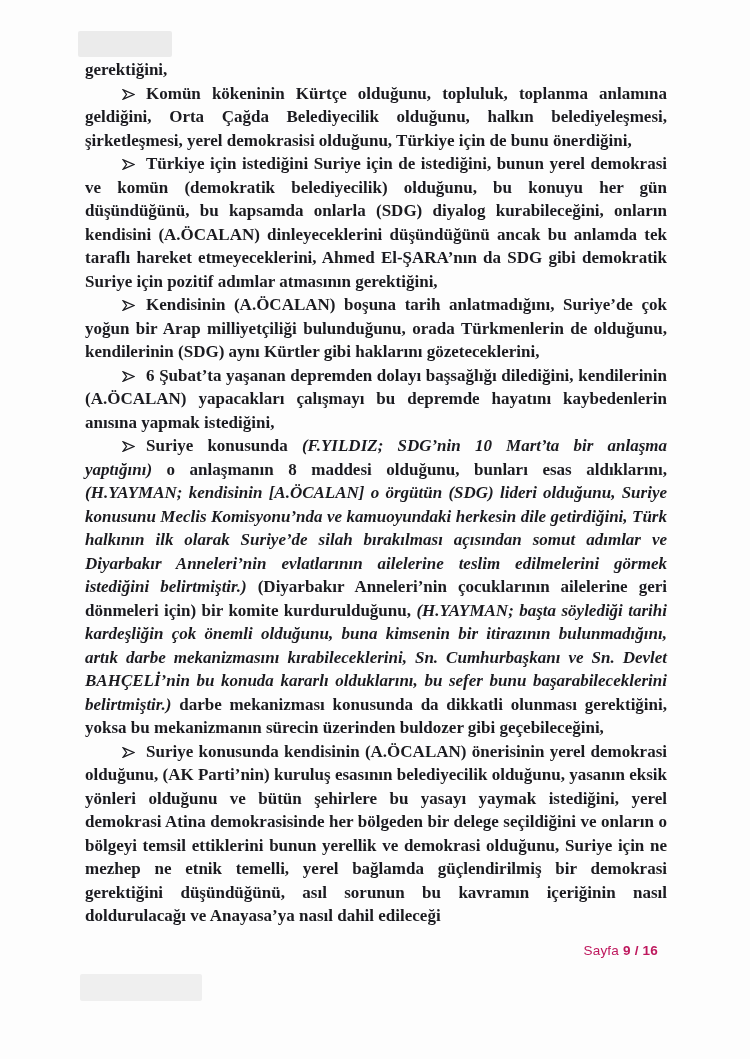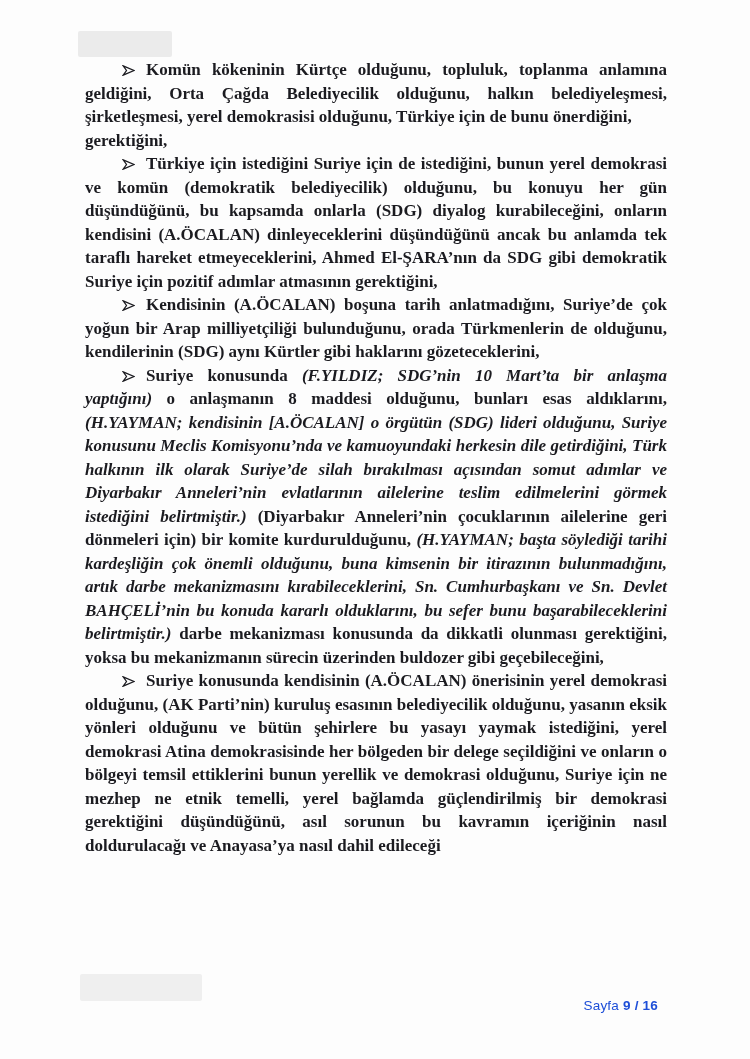--- a/index.html
+++ b/index.html
@@ -42,45 +42,48 @@
   .para.b { font-weight: bold; }
   .para.bullet-para { text-indent: 37px; }
   .i { font-style: italic; }
   .bullet { display: inline; }
   .bullet svg {
     vertical-align: -1px;
     margin-right: 11px;
   }
   .footer {
     position: absolute;
-    right: 92px; top: 998px;
+    right: 92px; top: 943px;
     font-family: "Liberation Sans", sans-serif;
     font-size: 13.5px;
-    color: #1d4ed8;
+    color: #be185d;
     letter-spacing: 0.2px;
   }
   .footer .pagenum { font-weight: bold; margin-left: 4px; }
 </style>
 </head>
 <body>
 
 <div class="page">
   <div class="smudge smudge-top"></div>
 
   <div class="content" id="doc-body">
+      <p class="para b"><span>gerektiğini,</span></p>
       <p class="para b bullet-para"><span class="bullet"><svg width="13" height="11" viewBox="0 0 14 12" aria-hidden="true">
             <path d="M1.2 0.9 L13 6 L1.2 11.1 L4.8 6 Z" fill="none" stroke="currentColor" stroke-width="1.4" stroke-linejoin="miter"></path>
           </svg></span><span>Komün kökeninin Kürtçe olduğunu, topluluk, toplanma anlamına geldiğini, Orta Çağda Belediyecilik olduğunu, halkın belediyeleşmesi, şirketleşmesi, yerel demokrasisi olduğunu, Türkiye için de bunu önerdiğini,</span></p>
-      <p class="para b"><span>gerektiğini,</span></p>
       <p class="para b bullet-para"><span class="bullet"><svg width="13" height="11" viewBox="0 0 14 12" aria-hidden="true">
             <path d="M1.2 0.9 L13 6 L1.2 11.1 L4.8 6 Z" fill="none" stroke="currentColor" stroke-width="1.4" stroke-linejoin="miter"></path>
           </svg></span><span>Türkiye için istediğini Suriye için de istediğini, bunun yerel demokrasi ve komün (demokratik belediyecilik) olduğunu, bu konuyu her gün düşündüğünü, bu kapsamda onlarla (SDG) diyalog kurabileceğini, onların kendisini (A.ÖCALAN) dinleyeceklerini düşündüğünü ancak bu anlamda tek taraflı hareket etmeyeceklerini, Ahmed El-ŞARA’nın da SDG gibi demokratik Suriye için pozitif adımlar atmasının gerektiğini,</span></p>
       <p class="para bullet-para"><span class="bullet"><svg width="13" height="11" viewBox="0 0 14 12" aria-hidden="true">
             <path d="M1.2 0.9 L13 6 L1.2 11.1 L4.8 6 Z" fill="none" stroke="currentColor" stroke-width="1.4" stroke-linejoin="miter"></path>
           </svg></span><span>Kendisinin (A.ÖCALAN) boşuna tarih anlatmadığını, Suriye’de çok yoğun bir Arap milliyetçiliği bulunduğunu, orada Türkmenlerin de olduğunu, kendilerinin (SDG) aynı Kürtler gibi haklarını gözeteceklerini,</span></p>
+      <p class="para bullet-para"><span class="bullet"><svg width="13" height="11" viewBox="0 0 14 12" aria-hidden="true">
+            <path d="M1.2 0.9 L13 6 L1.2 11.1 L4.8 6 Z" fill="none" stroke="currentColor" stroke-width="1.4" stroke-linejoin="miter"></path>
+          </svg></span><span>6 Şubat’ta yaşanan depremden dolayı başsağlığı dilediğini, kendilerinin (A.ÖCALAN) yapacakları çalışmayı bu depremde hayatını kaybedenlerin anısına yapmak istediğini,</span></p>
       <p class="para b bullet-para"><span class="bullet"><svg width="13" height="11" viewBox="0 0 14 12" aria-hidden="true">
             <path d="M1.2 0.9 L13 6 L1.2 11.1 L4.8 6 Z" fill="none" stroke="currentColor" stroke-width="1.4" stroke-linejoin="miter"></path>
           </svg></span><span>Suriye konusunda </span><span class="i">(F.YILDIZ; SDG’nin 10 Mart’ta bir anlaşma yaptığını)</span><span> o anlaşmanın 8 maddesi olduğunu, bunları esas aldıklarını, </span><span class="i">(H.YAYMAN; kendisinin [A.ÖCALAN] o örgütün (SDG) lideri olduğunu, Suriye konusunu Meclis Komisyonu’nda ve kamuoyundaki herkesin dile getirdiğini, Türk halkının ilk olarak Suriye’de silah bırakılması açısından somut adımlar ve Diyarbakır Anneleri’nin evlatlarının ailelerine teslim edilmelerini görmek istediğini belirtmiştir.)</span><span> (Diyarbakır Anneleri’nin çocuklarının ailelerine geri dönmeleri için) bir komite kurdurulduğunu, </span><span class="i">(H.YAYMAN; başta söylediği tarihi kardeşliğin çok önemli olduğunu, buna kimsenin bir itirazının bulunmadığını, artık darbe mekanizmasını kırabileceklerini, Sn. Cumhurbaşkanı ve Sn. Devlet BAHÇELİ’nin bu konuda kararlı olduklarını, bu sefer bunu başarabileceklerini belirtmiştir.)</span><span> darbe mekanizması konusunda da dikkatli olunması gerektiğini, yoksa bu mekanizmanın sürecin üzerinden buldozer gibi geçebileceğini,</span></p>
       <p class="para b bullet-para"><span class="bullet"><svg width="13" height="11" viewBox="0 0 14 12" aria-hidden="true">
             <path d="M1.2 0.9 L13 6 L1.2 11.1 L4.8 6 Z" fill="none" stroke="currentColor" stroke-width="1.4" stroke-linejoin="miter"></path>
           </svg></span><span>Suriye konusunda kendisinin (A.ÖCALAN) önerisinin yerel demokrasi olduğunu, (AK Parti’nin) kuruluş esasının belediyecilik olduğunu, yasanın eksik yönleri olduğunu ve bütün şehirlere bu yasayı yaymak istediğini, yerel demokrasi Atina demokrasisinde her bölgeden bir delege seçildiğini ve onların o bölgeyi temsil ettiklerini bunun yerellik ve demokrasi olduğunu, Suriye için ne mezhep ne etnik temelli, yerel bağlamda güçlendirilmiş bir demokrasi gerektiğini düşündüğünü, asıl sorunun bu kavramın içeriğinin nasıl doldurulacağı ve Anayasa’ya nasıl dahil edileceği</span></p>
     </div>
 
   <div class="footer">
     <span>Sayfa</span><span class="pagenum">9 / 16</span>

